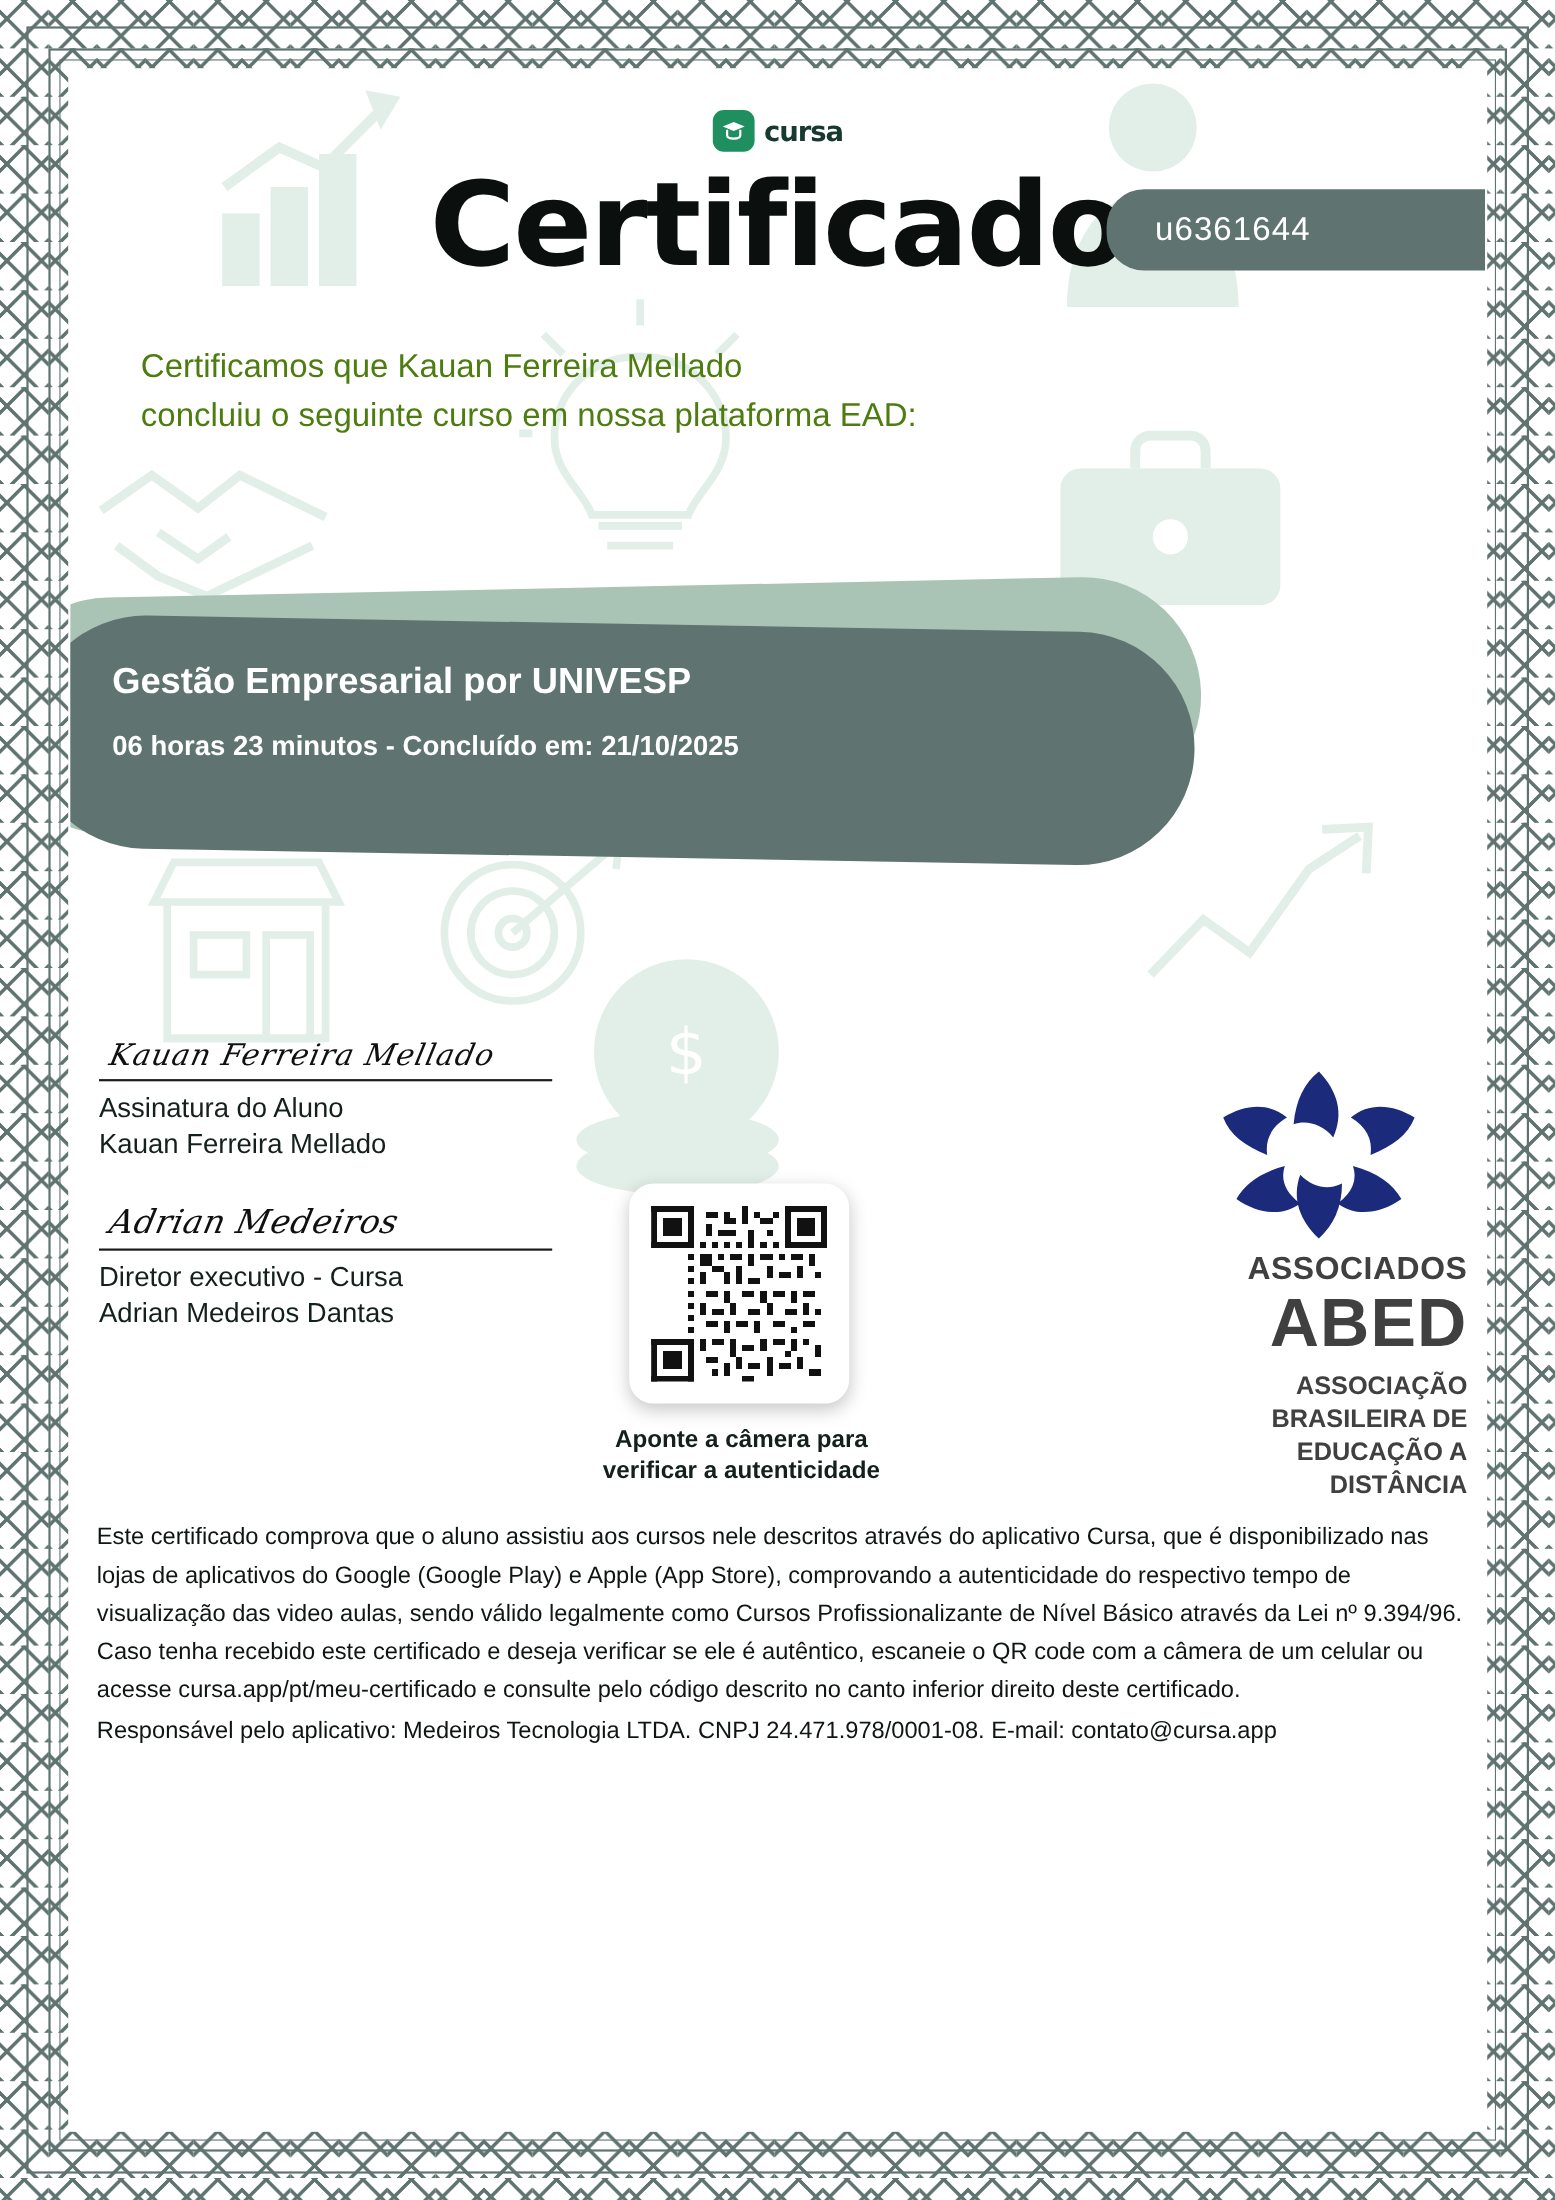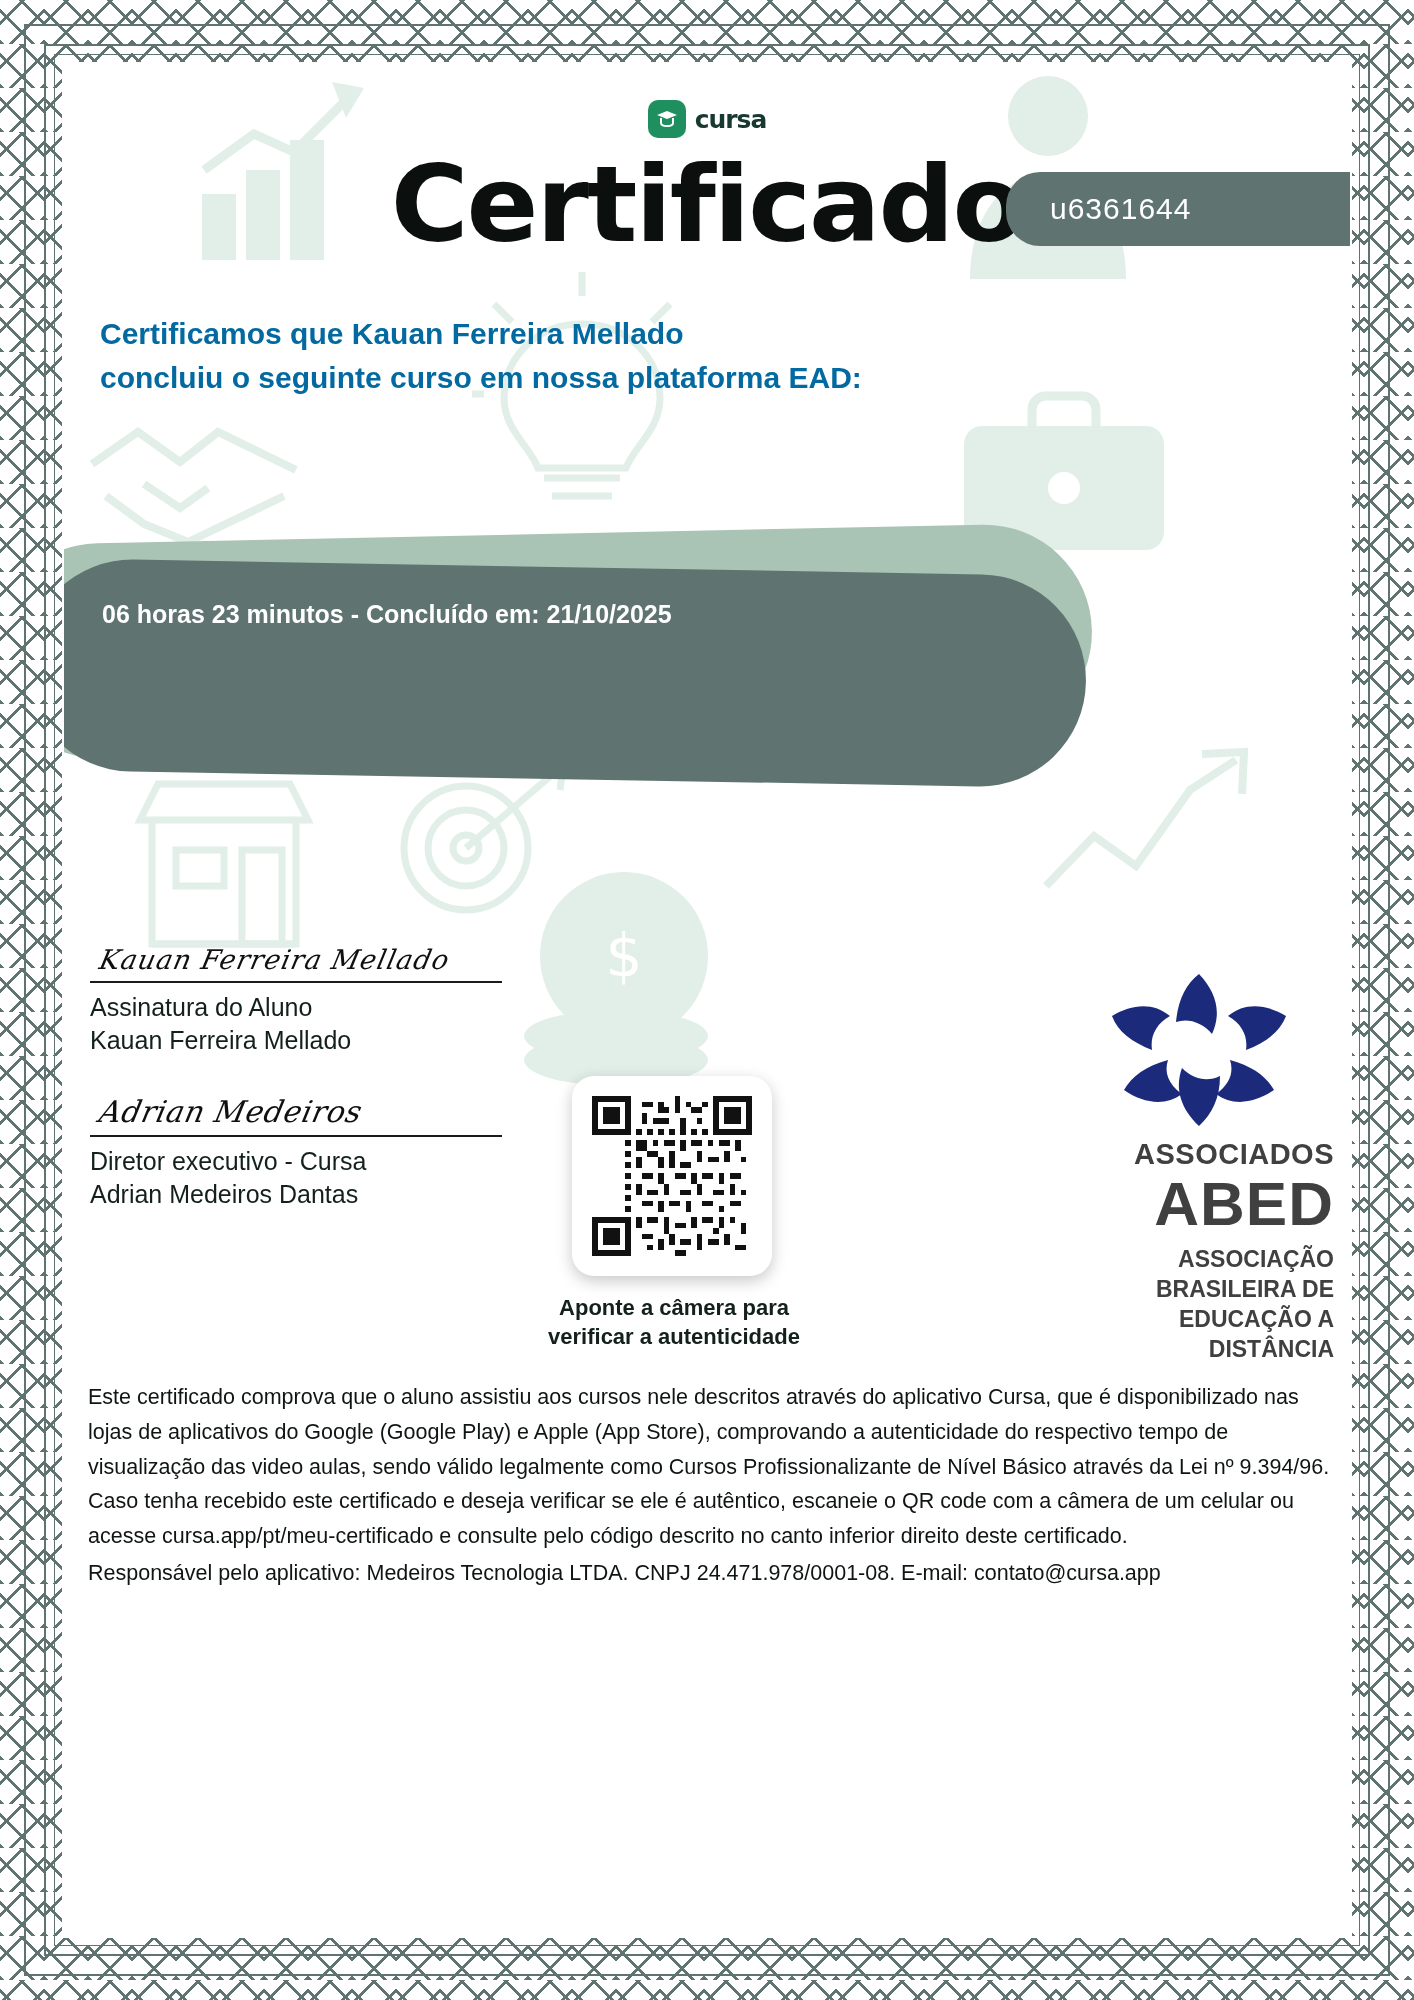--- a/index.html
+++ b/index.html
@@ -119,26 +119,26 @@
     color: #ffffff;
     font-size: 30px;
     letter-spacing: 1px;
     text-align: left;
   }
 
   
   .intro {
     position: absolute;
     top: 248px;
-    left: 36px;
+    left: 64px;
     right: 60px;
     font-size: 30px;
     line-height: 1.45;
-    font-weight: 700;
-    color: #0369a1;
+    font-weight: 400;
+    color: #4d7c0f;
   }
 
   
   .banner-wrap {
     position: absolute;
     left: -72px;
     top: 470px;
     width: 1120px;
     height: 260px;
   }
@@ -384,20 +384,21 @@
 
     <div class="intro">
       <div>Certificamos que Kauan Ferreira Mellado</div>
       <div>concluiu o seguinte curso em nossa plataforma EAD:</div>
     </div>
 
     <div class="banner-wrap">
       <div class="banner-back"></div>
       <div class="banner-front"></div>
       <div class="banner-text">
+        <div class="course-name">Gestão Empresarial por UNIVESP</div>
         <div class="course-meta">06 horas 23 minutos - Concluído em: 21/10/2025</div>
       </div>
     </div>
 
     <div class="sig-block sig-1">
       <div class="sig-script">Kauan Ferreira Mellado</div>
       <div class="sig-rule"></div>
       <div class="sig-caption">
         <div>Assinatura do Aluno</div>
         <div>Kauan Ferreira Mellado</div>

